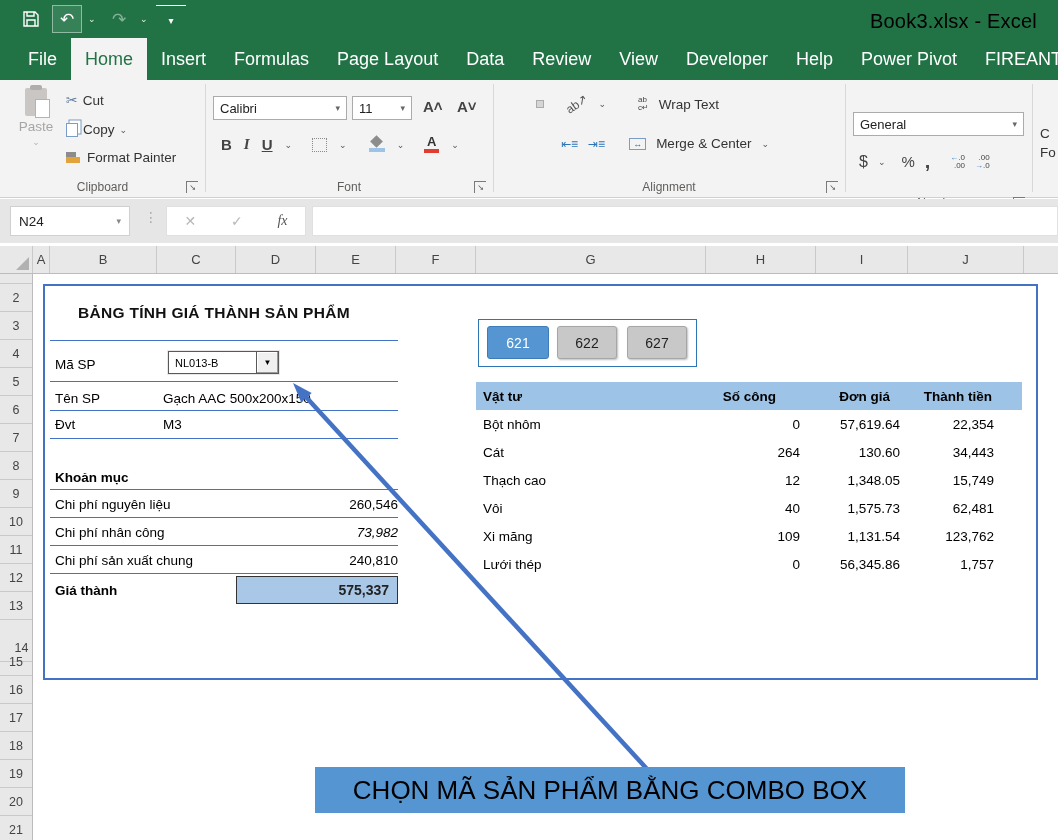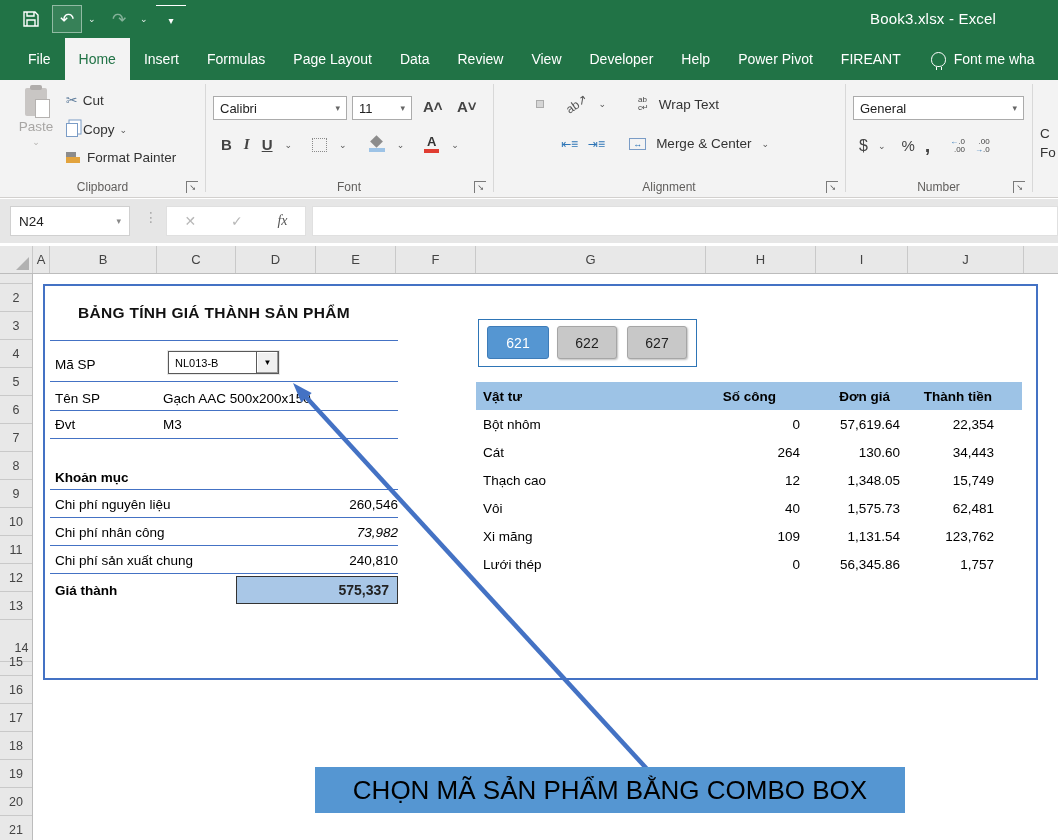--- a/index.html
+++ b/index.html
@@ -11,25 +11,25 @@
   .abs { position:absolute; }
 
   
   .titlebar { position:absolute; left:0; top:0; width:1058px; height:38px; background:#217346; }
   .qat { position:absolute; left:16px; top:4px; height:30px; display:flex; align-items:center; gap:6px; color:#fff; }
   .qat-btn { width:30px; height:28px; display:flex; align-items:center; justify-content:center; font-size:17px; color:#fff; }
   .qat-undo { background:rgba(255,255,255,.10); border:1px solid rgba(255,255,255,.45); }
   .qat-redo { opacity:.45; }
   .qat-caret { font-size:9px; width:10px; opacity:.9; }
   .qat-more { font-size:10px; border-top:1px solid #fff; line-height:9px; padding-top:1px; }
-  .wb-title { position:absolute; top:10px; left:870px; color:#ffffff; font-size:15px; letter-spacing:.2px; }
+  .wb-title { position:absolute; top:10px; left:870px; color:#000000; font-size:20px; letter-spacing:.2px; }
 
   
   .tabbar { position:absolute; left:0; top:38px; width:1058px; height:42px; background:#217346; display:flex; align-items:stretch; padding-left:14px; }
-  .rtab { color:#fff; font-size:14px; line-height:42px; padding:0 14px; white-space:nowrap; }
+  .rtab { color:#fff; font-size:18px; line-height:42px; padding:0 14px; white-space:nowrap; }
   .rtab.active { background:#f3f3f3; color:#217346; }
   .tellme { display:flex; align-items:center; gap:8px; color:#fff; font-size:14px; padding-left:16px; white-space:nowrap; }
   .bulb { width:15px; height:15px; border:1.5px solid #fff; border-radius:50% 50% 46% 46%; position:relative; }
   .bulb:after { content:""; position:absolute; left:4px; bottom:-4px; width:4px; height:3px; border-left:1.5px solid #fff; border-right:1.5px solid #fff; }
 
   
   .ribbon { position:absolute; left:0; top:80px; width:1058px; height:118px; background:#f3f3f3; border-bottom:1px solid #d2d0ce; }
   .rsep { position:absolute; top:4px; width:1px; height:108px; background:#d8d8d8; }
   .grp-label { position:absolute; bottom:4px; font-size:12px; color:#605e5c; width:100%; text-align:center; }
   .launcher { position:absolute; bottom:5px; right:7px; width:12px; height:12px; border-left:1px solid #7a7a7a; border-top:1px solid #7a7a7a; font-size:8px; color:#555; line-height:11px; text-align:center; }
@@ -217,21 +217,21 @@
       <span style="font-size:12px;color:#2e75b6;">⇥≡</span>
       <span class="merge-ic" style="margin-left:14px;">↔</span>
       <span>Merge &amp; Center</span>
       <span class="caret-s">⌄</span>
     </div>
     <div class="grp-label">Alignment</div>
     <div class="launcher">↘</div>
   </div>
   <div class="rsep" style="left:845px;"></div>
 
-  <div class="rgroup" style="left:845px;width:187px;">
+  <div class="rgroup" style="left:845px;width:187px;margin-top:16px;">
     <div class="combo abs" style="left:8px;top:16px;width:171px;">
       <span>General</span>
         <span class="car">▾</span>
     </div>
     <div class="rbtn-row" style="left:14px;top:54px;gap:10px;">
       <span style="font-size:16px;color:#444;">$</span>
       <span class="caret-s">⌄</span>
       <span style="font-size:15px;color:#444;margin-left:6px;">%</span>
       <span style="font-size:20px;color:#444;font-weight:bold;">,</span>
       <span class="two-line-ic" style="margin-left:10px;"><span class="blue">←</span>.0<br>.00</span>

